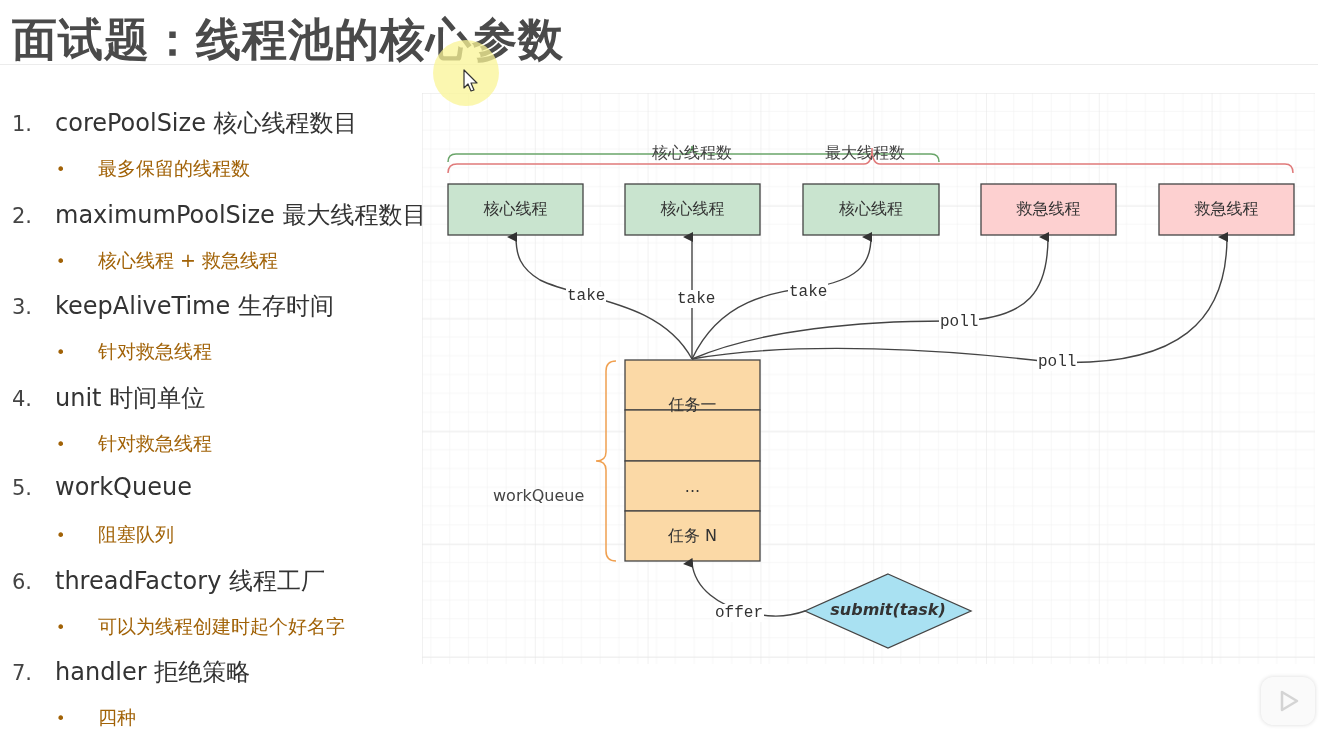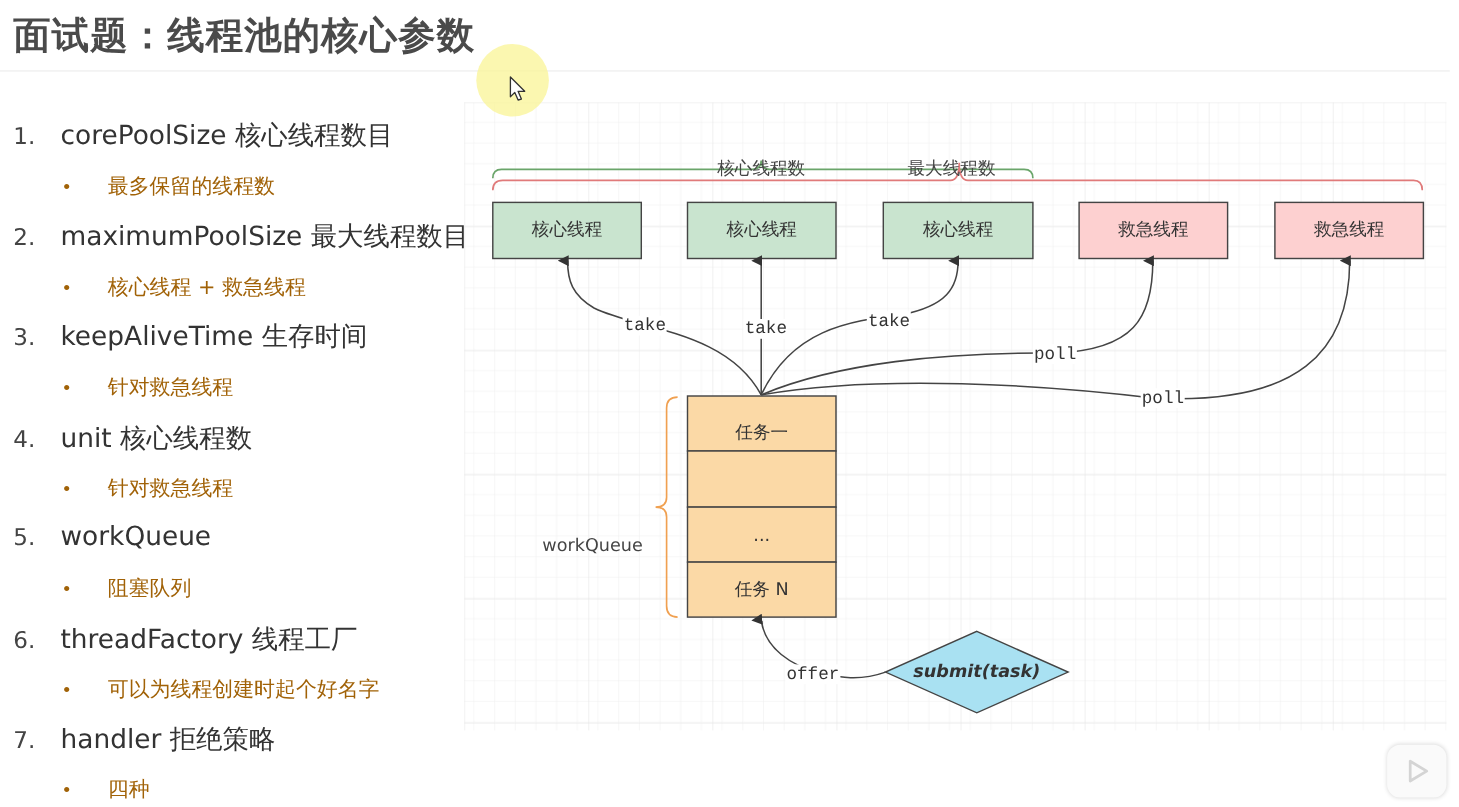--- a/index.html
+++ b/index.html
@@ -4,21 +4,21 @@
 <style>
   html, body { margin:0; padding:0; }
   body {
     width:1326px; height:734px; overflow:hidden; position:relative;
     background:#ffffff;
     font-family:"DejaVu Sans","Liberation Sans",sans-serif;
     color:#333;
   }
   .title {
     position:absolute; left:12px; top:10px;
-    font-size:34px; font-weight:bold; color:#4a4a4a;
+    font-size:45px; font-weight:bold; color:#4a4a4a;
     letter-spacing:1px; white-space:nowrap;
   }
   .title-rule {
     position:absolute; left:0; top:64px; width:1318px; height:1px; background:#ececec;
   }
   .cursor-halo {
     position:absolute; left:433px; top:40px; width:66px; height:66px;
     border-radius:50%; background:rgba(250,244,150,0.75);
   }
   .cursor {
@@ -64,21 +64,21 @@
 <div class="outline">
   <div class="item" style="top:107px"><span class="num">1.</span><span>corePoolSize 核心线程数目</span></div>
   <div class="sub" style="top:156px"><span class="dot">•</span><span>最多保留的线程数</span></div>
 
   <div class="item" style="top:199px"><span class="num">2.</span><span>maximumPoolSize 最大线程数目</span></div>
   <div class="sub" style="top:248px"><span class="dot">•</span><span>核心线程 + 救急线程</span></div>
 
   <div class="item" style="top:290px"><span class="num">3.</span><span>keepAliveTime 生存时间</span></div>
   <div class="sub" style="top:339px"><span class="dot">•</span><span>针对救急线程</span></div>
 
-  <div class="item" style="top:382px"><span class="num">4.</span><span>unit 核心线程数</span></div>
+  <div class="item" style="top:382px"><span class="num">4.</span><span>unit 时间单位</span></div>
   <div class="sub" style="top:431px"><span class="dot">•</span><span>针对救急线程</span></div>
 
   <div class="item" style="top:473px"><span class="num">5.</span><span>workQueue</span></div>
   <div class="sub" style="top:522px"><span class="dot">•</span><span>阻塞队列</span></div>
 
   <div class="item" style="top:565px"><span class="num">6.</span><span>threadFactory 线程工厂</span></div>
   <div class="sub" style="top:614px"><span class="dot">•</span><span>可以为线程创建时起个好名字</span></div>
 
   <div class="item" style="top:656px"><span class="num">7.</span><span>handler 拒绝策略</span></div>
   <div class="sub" style="top:705px"><span class="dot">•</span><span>四种</span></div>
@@ -134,21 +134,21 @@
   <div class="node-label" style="left:803px;top:184px;width:136px;height:51px">核心线程</div>
   <div class="node-label" style="left:981px;top:184px;width:135px;height:51px">救急线程</div>
   <div class="node-label" style="left:1159px;top:184px;width:135px;height:51px">救急线程</div>
 
   <div class="edge-label" style="left:566px;top:287px">take</div>
   <div class="edge-label" style="left:676px;top:290px">take</div>
   <div class="edge-label" style="left:788px;top:283px">take</div>
   <div class="edge-label" style="left:939px;top:313px">poll</div>
   <div class="edge-label" style="left:1037px;top:353px">poll</div>
 
-  <div class="node-label" style="left:625px;top:368px;width:135px;height:50px">任务一</div>
+  <div class="node-label" style="left:625px;top:380px;width:135px;height:50px">任务一</div>
   <div class="node-label" style="left:625px;top:461px;width:135px;height:50px">...</div>
   <div class="node-label" style="left:625px;top:511px;width:135px;height:50px">任务 N</div>
 
   <div class="brace-label" style="left:493px;top:452px">workQueue</div>
 
   <div class="edge-label" style="left:714px;top:604px">offer</div>
   <div class="submit-label">submit(task)</div>
 </div>
 
 <div class="cursor-halo"></div>

